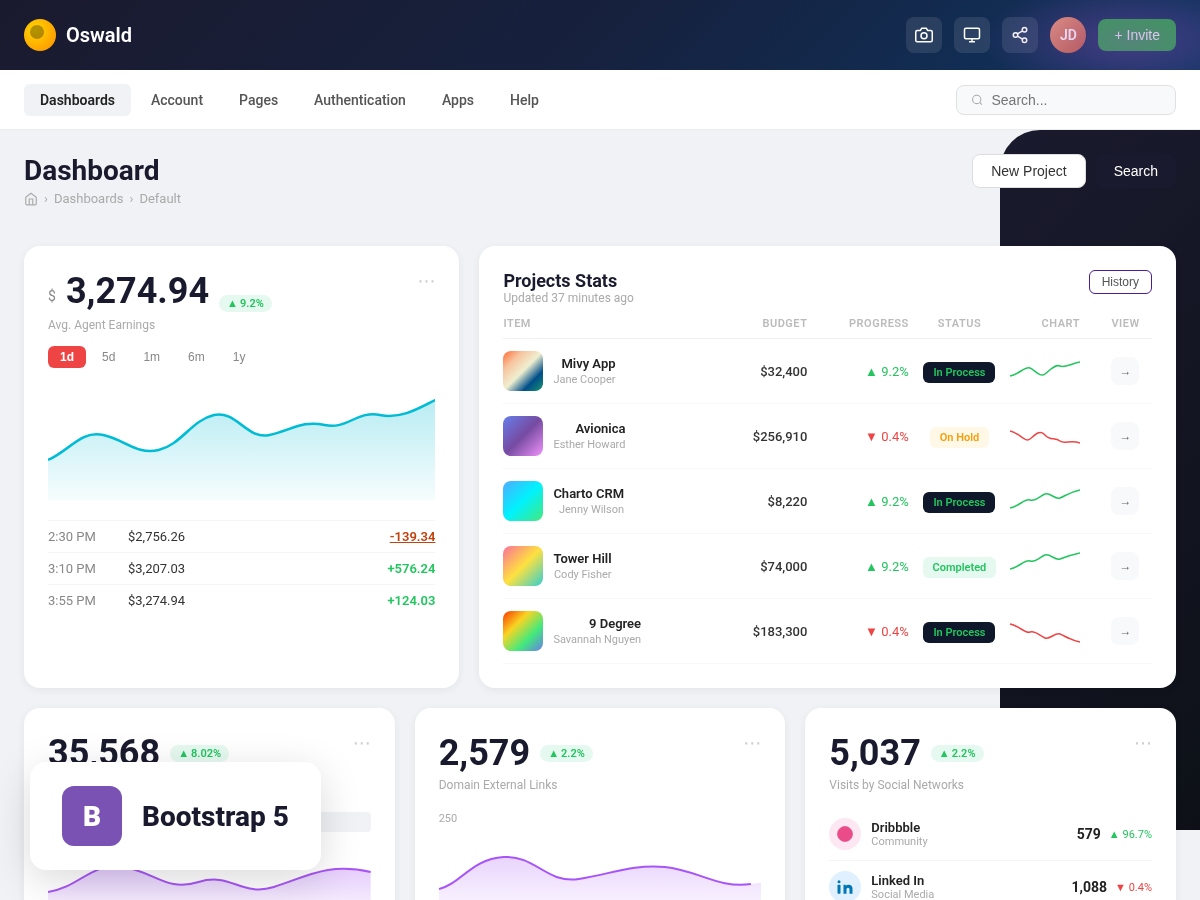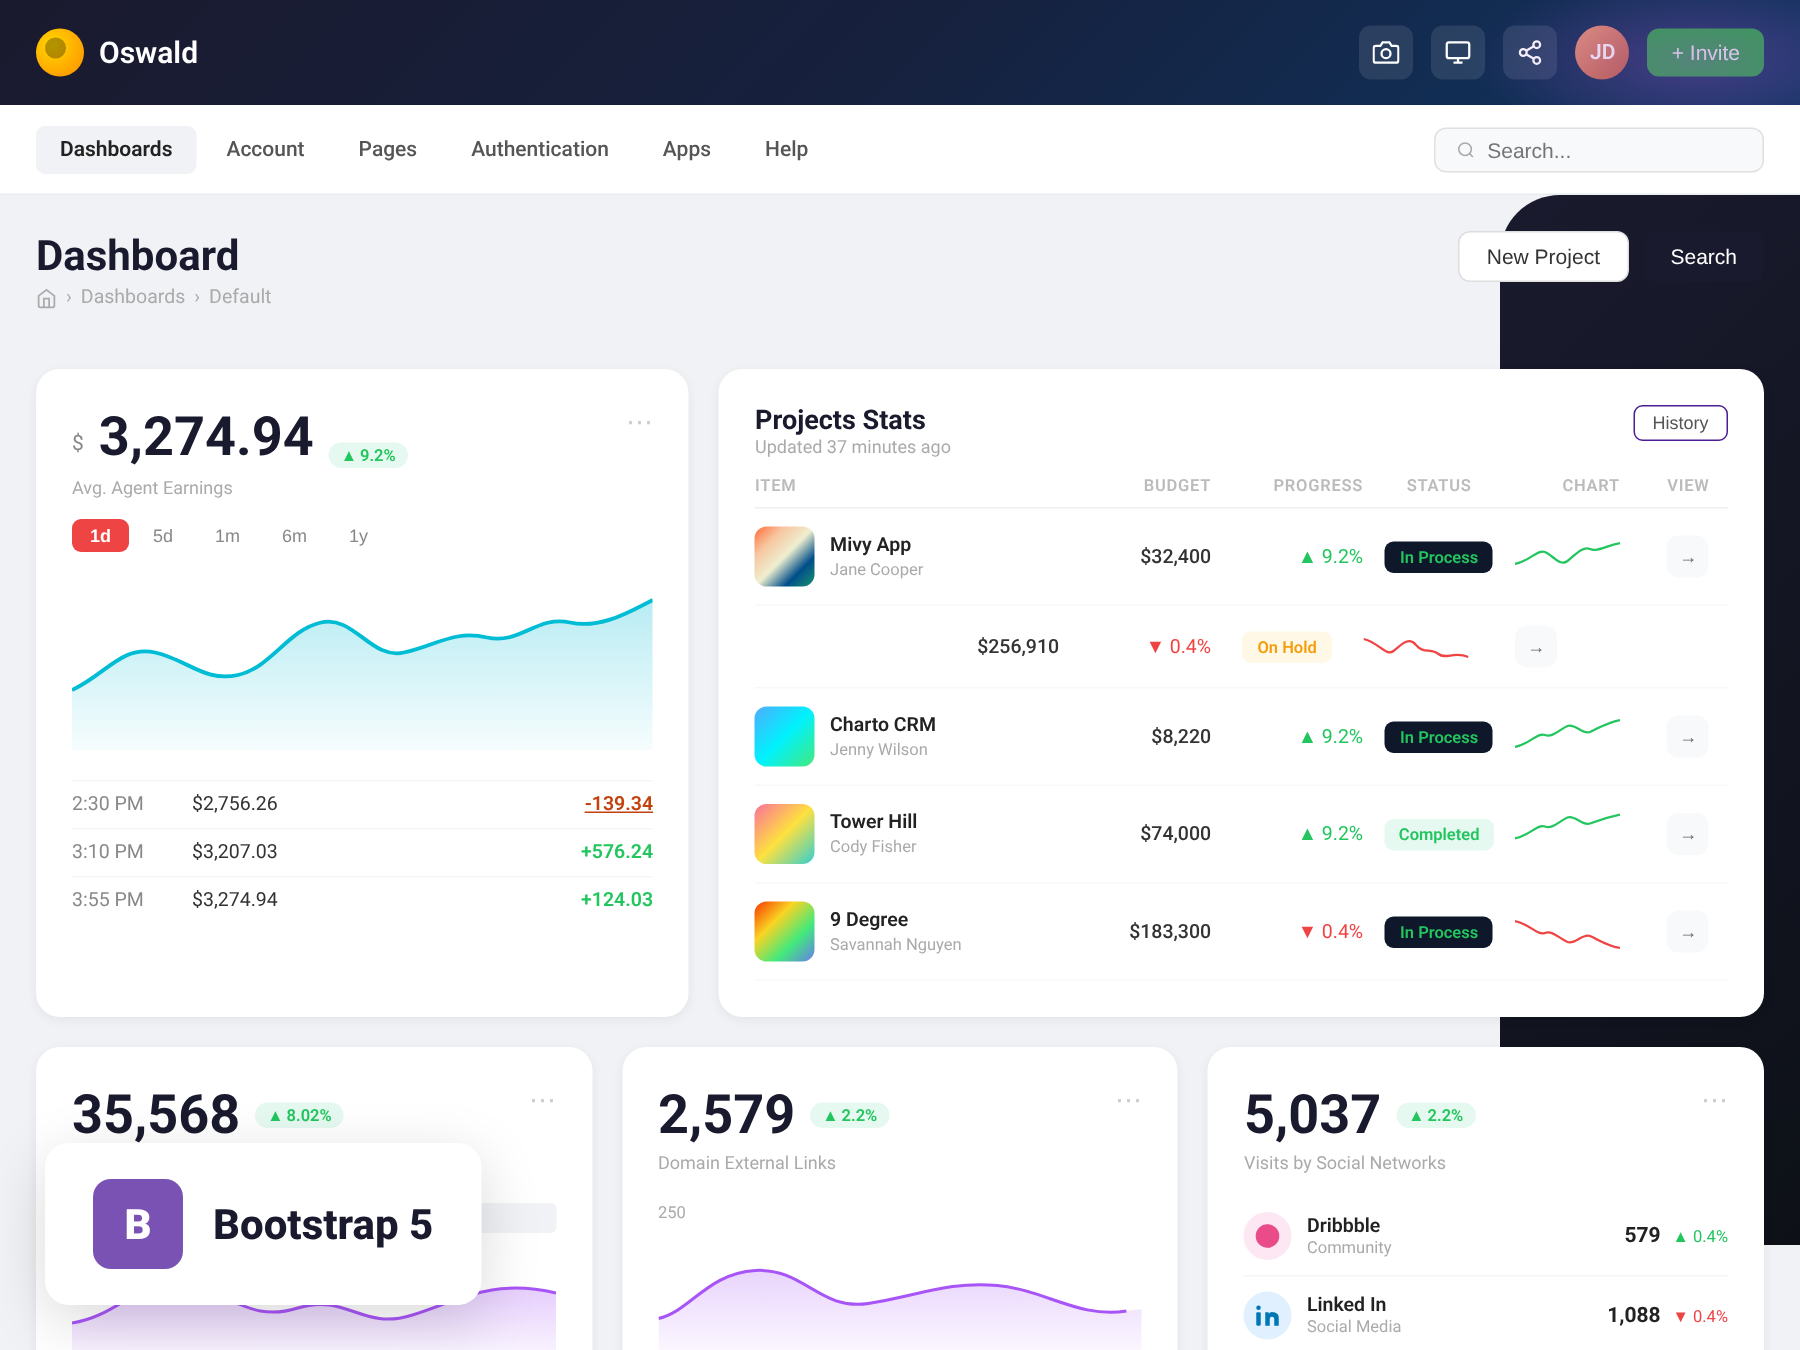--- a/index.html
+++ b/index.html
@@ -314,20 +314,21 @@
       grid-template-columns: 2fr 1fr 1fr 1fr 1fr 0.4fr;
       padding: 12px 0;
       border-bottom: 1px solid #f8f8f8;
       align-items: center;
       font-size: 13px;
     }
     .project-item {
       display: flex;
       align-items: center;
       gap: 10px;
+      text-align: right;
     }
     .project-thumb {
       width: 40px; height: 40px;
       border-radius: 8px;
       flex-shrink: 0;
       overflow: hidden;
     }
     .project-name { font-weight: 600; color: #222; font-size: 13px; }
     .project-owner { font-size: 11px; color: #aaa; margin-top: 2px; }
     .budget { color: #333; font-weight: 500; }
@@ -622,20 +623,27 @@
           <svg width="70" height="30" viewBox="0 0 70 30">
               <path d="M0,20 C10,18 15,10 20,12 C25,14 30,22 35,18 C40,14 45,8 50,10 C55,12 60,8 70,6" fill="none" stroke="#22c55e" stroke-width="1.5"></path>
             </svg>
         </div>
         <div>
             <div class="arrow-btn">→</div>
           </div>
       </div>
 
       <div class="project-row">
+        <div class="project-item">
+          <div class="project-thumb thumb-avionica"></div>
+          <div>
+            <div class="project-name">Avionica</div>
+            <div class="project-owner">Esther Howard</div>
+          </div>
+        </div>
         <div class="budget col-right">$256,910</div>
         <div class="col-right progress-down">▼ 0.4%</div>
         <div class="col-center"><span class="status-badge status-onhold">On Hold</span></div>
         <div class="col-center mini-chart">
           <svg width="70" height="30" viewBox="0 0 70 30">
               <path d="M0,10 C10,12 15,22 20,18 C25,14 30,8 35,14 C40,20 45,16 50,20 C55,24 60,18 70,22" fill="none" stroke="#ef4444" stroke-width="1.5"></path>
             </svg>
         </div>
         <div>
             <div class="arrow-btn">→</div>
@@ -791,21 +799,21 @@
             <svg width="18" height="18" viewBox="0 0 24 24" fill="#ea4c89">
                 <circle cx="12" cy="12" r="10"></circle>
                 <path d="M12 2a10 10 0 100 20A10 10 0 0012 2z" fill="none" stroke="#ea4c89" stroke-width="1"></path>
               </svg>
           </div>
           <div>
             <div class="social-name">Dribbble</div>
             <div class="social-type">Community</div>
           </div>
           <div class="social-count">579</div>
-          <div class="social-change" style="color:#22c55e;">▲ 0.4%</div>
+          <div class="social-change" style="color:#22c55e;">▲ 96.7%</div>
         </div>
 
         <div class="social-item">
           <div class="social-icon" style="background:#e0f0ff;">
             <svg width="18" height="18" viewBox="0 0 24 24" fill="#0077b5">
                 <rect x="2" y="9" width="4" height="12" rx="1"></rect>
                 <circle cx="4" cy="5" r="2"></circle>
                 <path d="M9 9h4v1.5a4 4 0 014-1.5c3 0 5 2 5 5v7h-4v-6a2 2 0 00-4 0v6h-4V9z"></path>
               </svg>
           </div>

